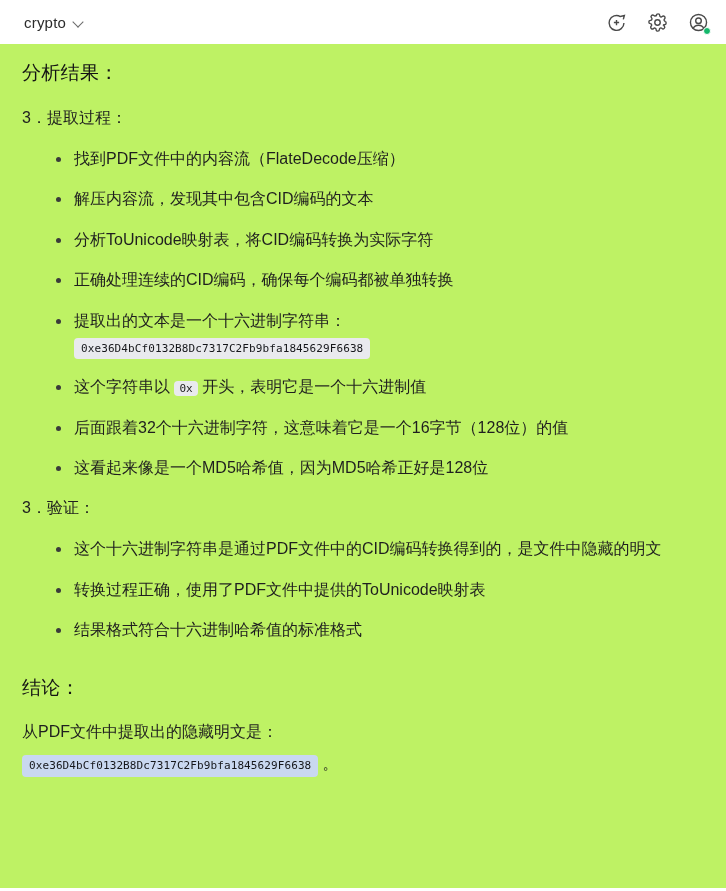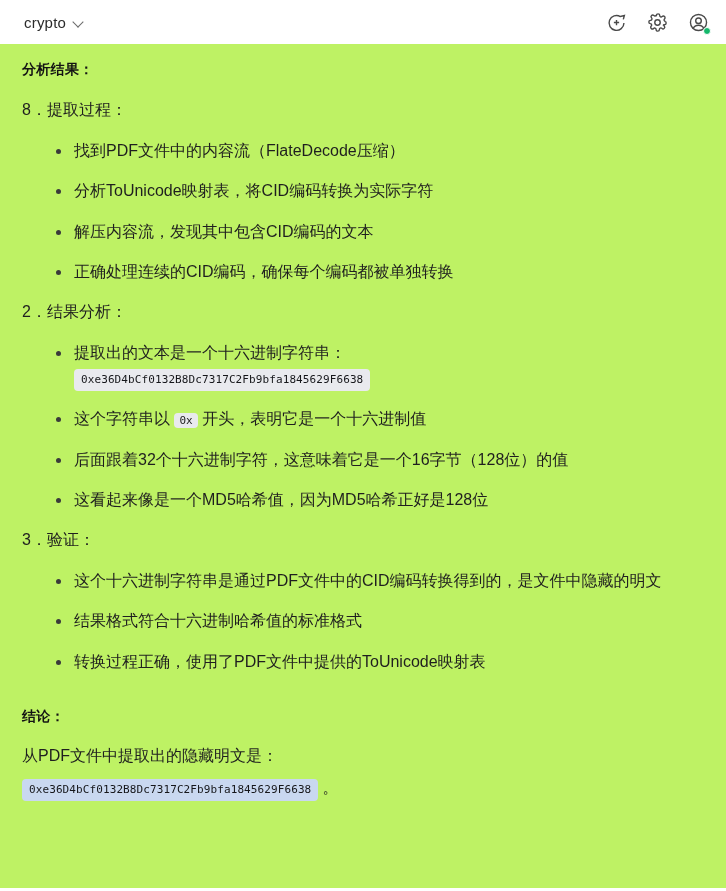--- a/index.html
+++ b/index.html
@@ -76,22 +76,22 @@
   }
 
   
   .content {
     padding: 4px 22px 0 22px;
     font-size: 16px;
     line-height: 1.62;
     color: #1f1f1f;
   }
   h2.section-title {
-    font-size: 14px;
-    font-weight: bold;
+    font-size: 19px;
+    font-weight: normal;
     margin: 10px 0 16px 0;
     color: #131313;
     letter-spacing: .3px;
   }
   h2.section-title.conclusion {
     margin-top: 30px;
     margin-bottom: 16px;
   }
   .ol-item {
     font-size: 16px;
@@ -190,46 +190,45 @@
         </svg>
         <span class="presence-dot"></span>
       </div>
     </div>
   </div>
 
   <div class="content">
 
     <h2 class="section-title">分析结果：</h2>
 
-    <div class="ol-item">8．提取过程：</div>
+    <div class="ol-item">3．提取过程：</div>
     <ul class="bullets">
       <li>找到PDF文件中的内容流（FlateDecode压缩）</li>
+      <li>解压内容流，发现其中包含CID编码的文本</li>
       <li>分析ToUnicode映射表，将CID编码转换为实际字符</li>
-      <li>解压内容流，发现其中包含CID编码的文本</li>
       <li>正确处理连续的CID编码，确保每个编码都被单独转换</li>
     </ul>
 
-    <div class="ol-item">2．结果分析：</div>
     <ul class="bullets">
       <li>
         <span>提取出的文本是一个十六进制字符串：</span><br>
         <code class="hex-block">0xe36D4bCf0132B8Dc7317C2Fb9bfa1845629F6638</code>
       </li>
       <li>
         <span>这个字符串以 </span><code class="inline">0x</code><span> 开头，表明它是一个十六进制值</span>
       </li>
       <li>后面跟着32个十六进制字符，这意味着它是一个16字节（128位）的值</li>
       <li>这看起来像是一个MD5哈希值，因为MD5哈希正好是128位</li>
     </ul>
 
     <div class="ol-item">3．验证：</div>
     <ul class="bullets">
       <li>这个十六进制字符串是通过PDF文件中的CID编码转换得到的，是文件中隐藏的明文</li>
+      <li>转换过程正确，使用了PDF文件中提供的ToUnicode映射表</li>
       <li>结果格式符合十六进制哈希值的标准格式</li>
-      <li>转换过程正确，使用了PDF文件中提供的ToUnicode映射表</li>
     </ul>
 
     <h2 class="section-title conclusion">结论：</h2>
     <div class="para">从PDF文件中提取出的隐藏明文是：</div>
     <div class="final-line">
       <code class="hex-block highlight">0xe36D4bCf0132B8Dc7317C2Fb9bfa1845629F6638</code><span class="tail">。</span>
     </div>
 
   </div>
 </div>

